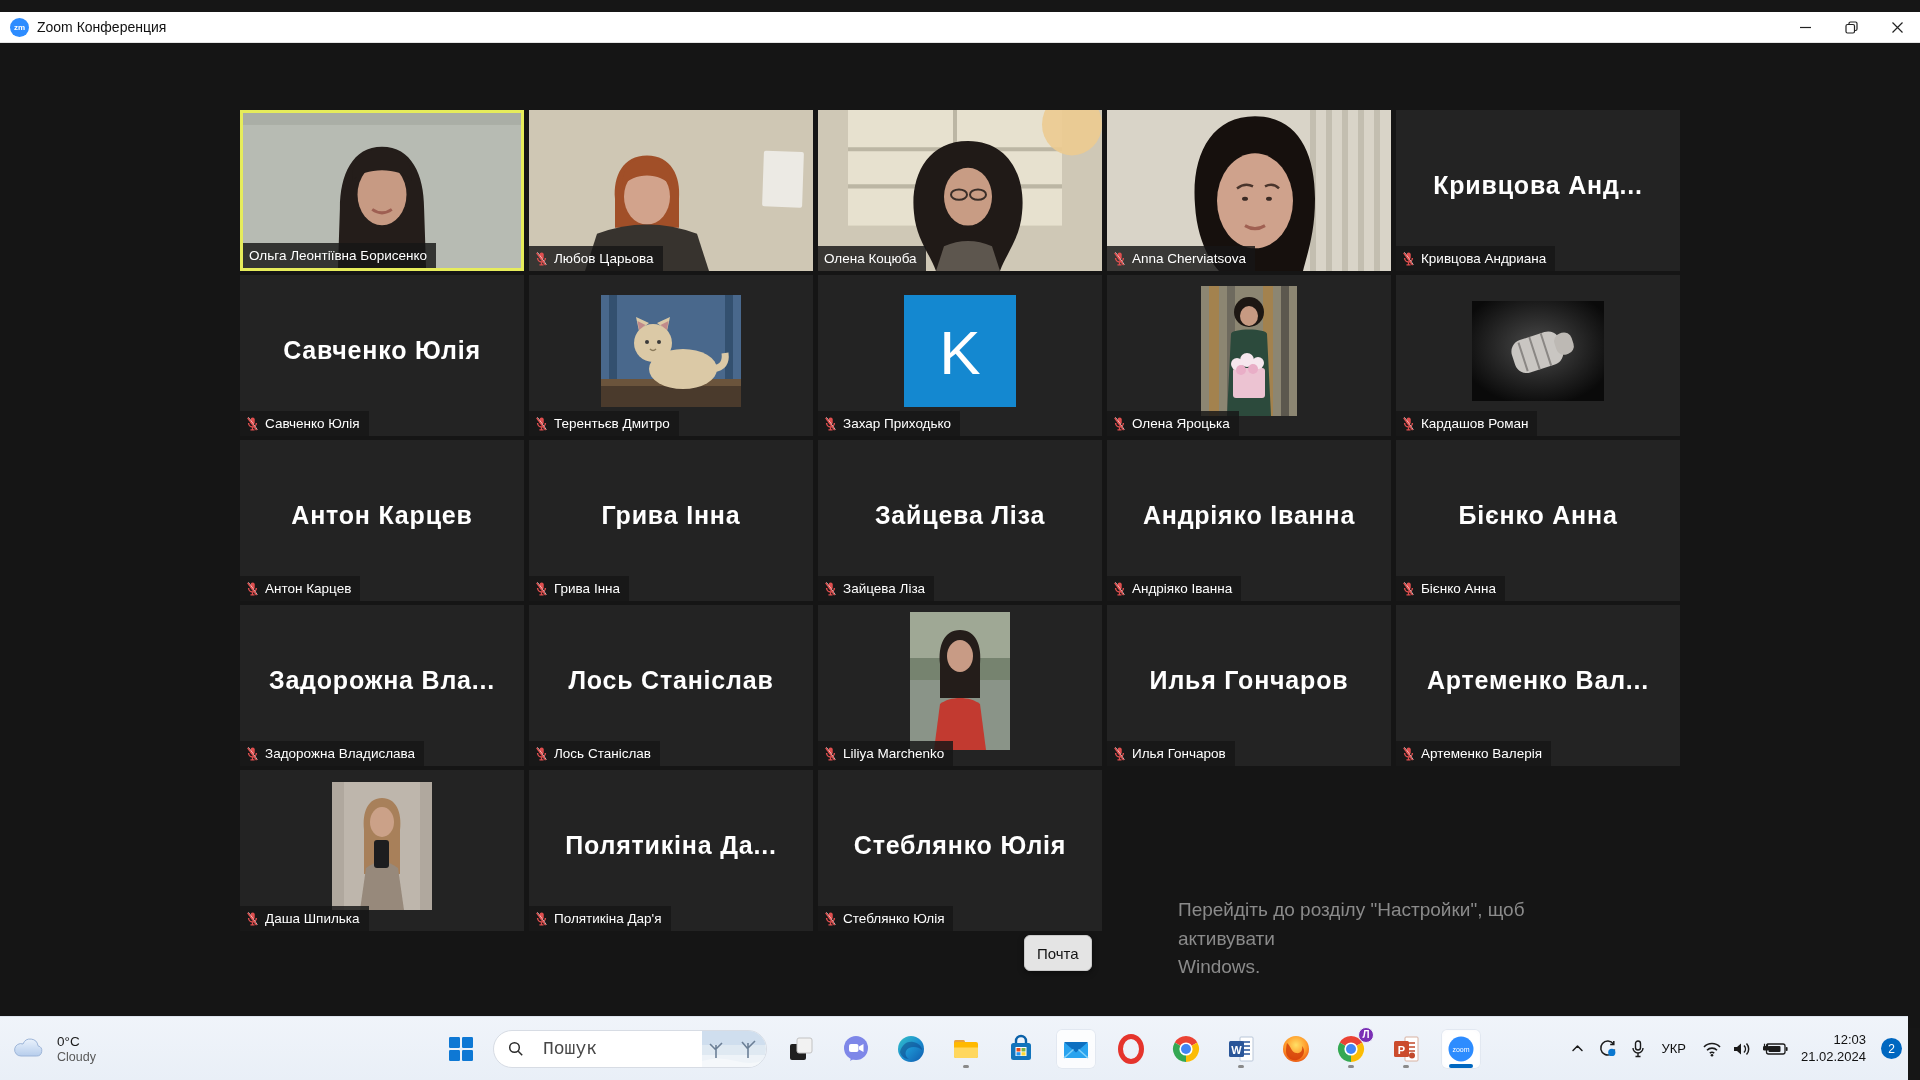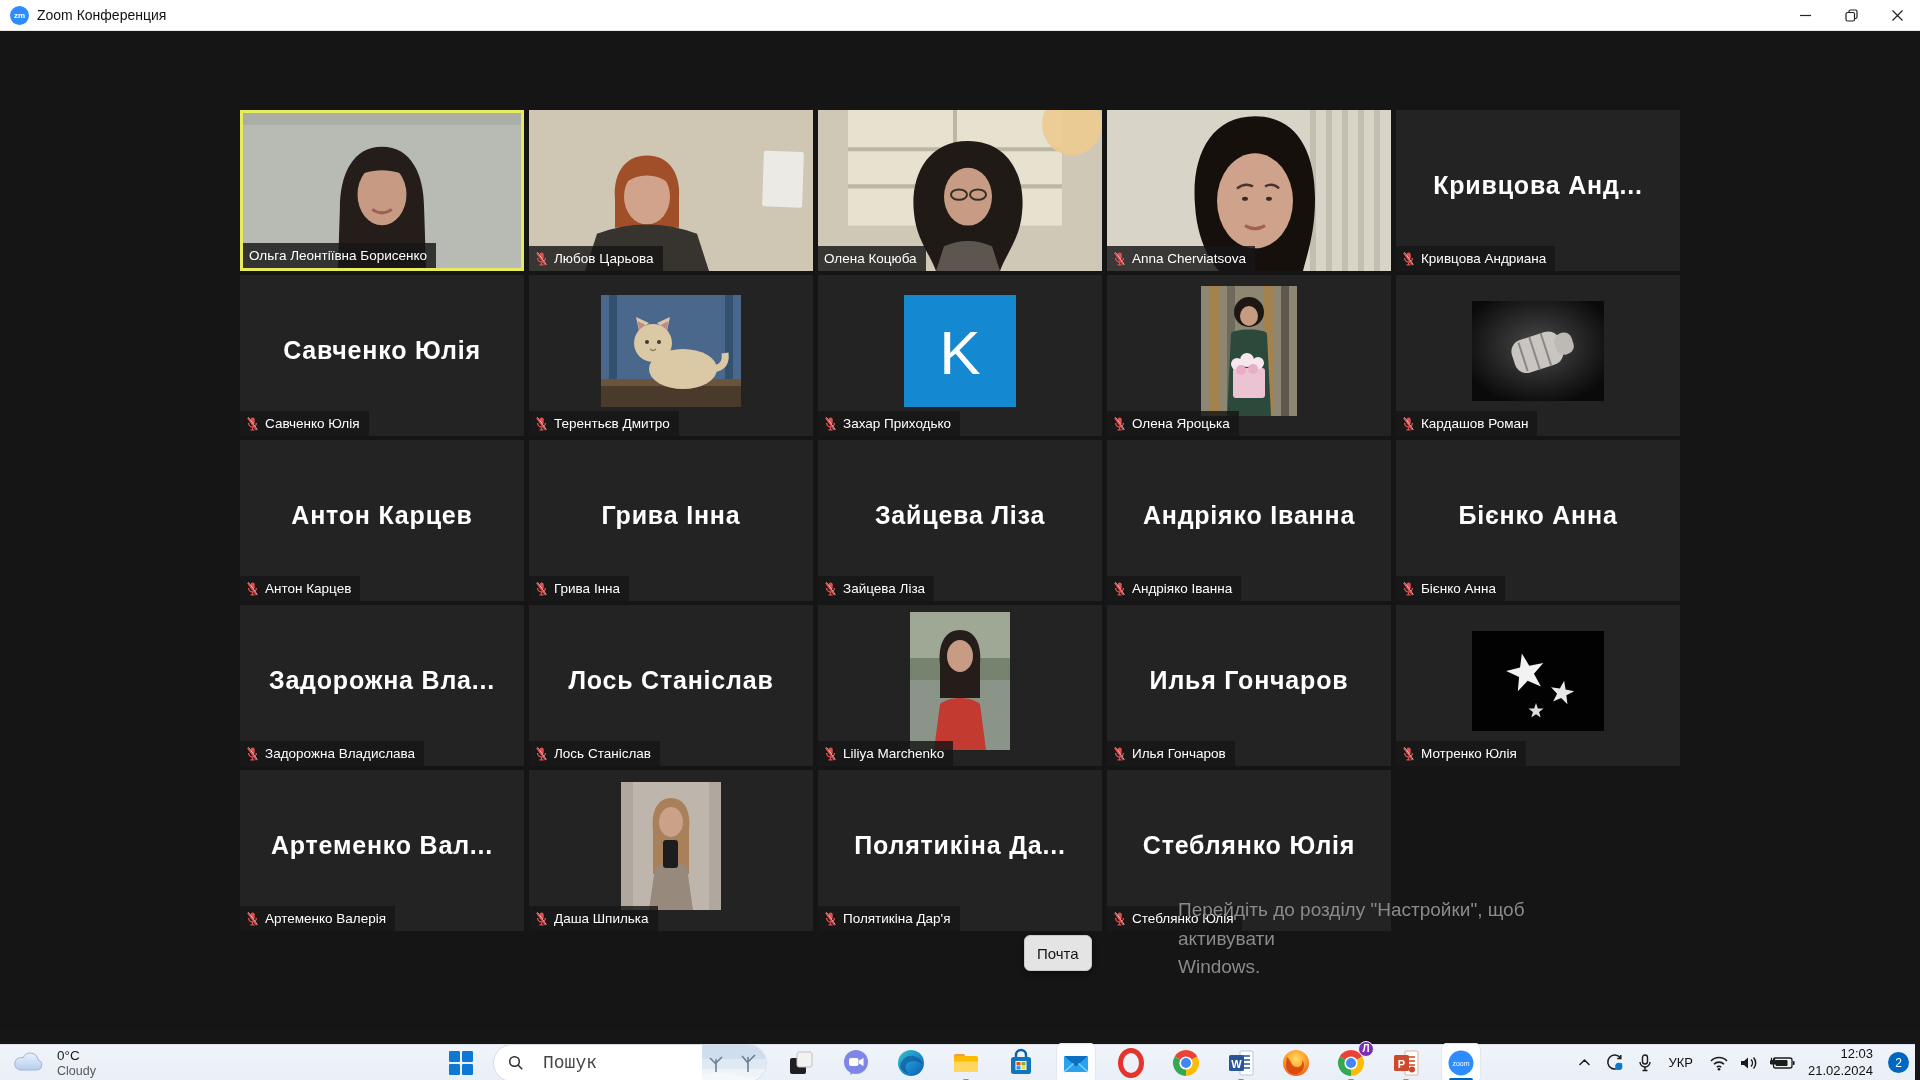--- a/index.html
+++ b/index.html
@@ -1,20 +1,20 @@
 <!DOCTYPE html>
 <html><head>
 <meta charset="utf-8">
 <style>
   * { box-sizing: border-box; margin: 0; padding: 0; }
   html,body { width:1920px; height:1080px; overflow:hidden; }
   body { font-family:"Liberation Sans", sans-serif; background:#161616; position:relative; }
 
   
-  .titlebar { position:absolute; top:0; left:0; right:0; height:31px; background:#ffffff;
+  .titlebar { position:absolute; top:12px; left:0; right:0; height:31px; background:#ffffff;
               display:flex; align-items:center; z-index:10; border-bottom:1px solid #e4e4e4; }
   .zm-logo { width:19px; height:19px; border-radius:50%; background:#2d8cff; color:#fff;
              font-size:8px; font-weight:bold; display:flex; align-items:center; justify-content:center;
              margin-left:10px; }
   .win-title { margin-left:8px; font-size:14px; color:#111; }
   .win-btns { margin-left:auto; display:flex; height:100%; }
   .wb { width:46px; height:100%; display:flex; align-items:center; justify-content:center; cursor:default; }
 
   
   .meeting { position:absolute; top:31px; left:0; right:0; bottom:52px; background:#151515; overflow:hidden; }
@@ -37,21 +37,21 @@
   .wm-title { font-size:30px; color:#909090; }
   .wm-sub { font-size:19px; color:#8a8a8a; width:440px; margin-top:8px; line-height:1.5; }
 
   
   .tooltip { position:absolute; left:1024px; top:935px; z-index:6; height:36px; min-width:62px;
              background:#e4e4e4; border:1px solid #c9c9c9; border-radius:6px;
              display:flex; align-items:center; justify-content:center; padding:0 12px;
              font-size:15px; color:#141414; box-shadow:0 2px 6px rgba(0,0,0,0.45); }
 
   
-  .taskbar { position:absolute; left:0; right:5px; bottom:0; height:36px;
+  .taskbar { position:absolute; left:0; right:12px; bottom:0; height:64px;
              background:linear-gradient(#f0f4fa,#e9eff7); border-top:1px solid #dde4ee; z-index:20; }
   .weather { position:absolute; left:12px; top:0; height:100%; display:flex; align-items:center; gap:9px; }
   .weather .temp { font-size:13.5px; color:#1a1a1a; }
   .weather .cond { font-size:12.5px; color:#585858; margin-top:1px; }
   .center-cluster { position:absolute; left:441px; top:0; height:100%; display:flex; align-items:center; }
   .app { width:40px; height:40px; border-radius:6px; display:flex; align-items:center; justify-content:center;
          position:relative; flex:0 0 auto; }
   .app.highlight { background:rgba(255,255,255,0.8); box-shadow:inset 0 0 0 1px #e2e8f1; }
   .app.active { background:#fdfdfe; box-shadow:inset 0 0 0 1px #e2e8f1; }
   .run-dot { position:absolute; bottom:1px; left:50%; transform:translateX(-50%);
@@ -466,42 +466,20 @@
               <path d="M2.8 7.5 a4.2 4.2 0 0 0 8.4 0" stroke="#e04f4f" stroke-width="1.5" fill="none"></path>
               <path d="M7 12 v2.4 M4.8 14.8 h4.4" stroke="#e04f4f" stroke-width="1.3"></path>
               <line x1="2.6" y1="1.4" x2="12.2" y2="14.6" stroke="#ffffff" stroke-width="1" opacity="0.85"></line>
               <line x1="1.8" y1="2" x2="11.4" y2="15.2" stroke="#e04f4f" stroke-width="1.6"></line>
             </svg>
           </span>
           <span>Илья Гончаров</span>
         </div>
       </div>
       <div class="tile">
-        <div class="avatar-wrap">
-          <svg width="132" height="100" viewBox="0 0 132 100">
-            <rect width="132" height="100" fill="#020202"></rect>
-            <path d="M0,-20 L4.7,-6.5 L19,-6.2 L7.6,2.5 L11.8,16.2 L0,8 L-11.8,16.2 L-7.6,2.5 L-19,-6.2 L-4.7,-6.5 Z" fill="#f2f2f2" transform="translate(54,42) rotate(-12)"></path>
-            <path d="M0,-20 L4.7,-6.5 L19,-6.2 L7.6,2.5 L11.8,16.2 L0,8 L-11.8,16.2 L-7.6,2.5 L-19,-6.2 L-4.7,-6.5 Z" fill="#e8e8e8" transform="translate(90,62) scale(0.62) rotate(10)"></path>
-            <path d="M0,-20 L4.7,-6.5 L19,-6.2 L7.6,2.5 L11.8,16.2 L0,8 L-11.8,16.2 L-7.6,2.5 L-19,-6.2 L-4.7,-6.5 Z" fill="#dddddd" transform="translate(64,80) scale(0.4)"></path>
-          </svg>
-        </div>
-        <div class="name-tag">
-          <span style="display:flex;flex:0 0 auto;">
-            <svg width="13" height="15" viewBox="0 0 14 16">
-              <rect x="5" y="1.5" width="4.4" height="7.5" rx="2.2" fill="#e04f4f"></rect>
-              <path d="M2.8 7.5 a4.2 4.2 0 0 0 8.4 0" stroke="#e04f4f" stroke-width="1.5" fill="none"></path>
-              <path d="M7 12 v2.4 M4.8 14.8 h4.4" stroke="#e04f4f" stroke-width="1.3"></path>
-              <line x1="2.6" y1="1.4" x2="12.2" y2="14.6" stroke="#ffffff" stroke-width="1" opacity="0.85"></line>
-              <line x1="1.8" y1="2" x2="11.4" y2="15.2" stroke="#e04f4f" stroke-width="1.6"></line>
-            </svg>
-          </span>
-          <span>Мотренко Юлія</span>
-        </div>
-      </div>
-      <div class="tile">
         <div class="big-name">Артеменко Вал...</div>
         <div class="name-tag">
           <span style="display:flex;flex:0 0 auto;">
             <svg width="13" height="15" viewBox="0 0 14 16">
               <rect x="5" y="1.5" width="4.4" height="7.5" rx="2.2" fill="#e04f4f"></rect>
               <path d="M2.8 7.5 a4.2 4.2 0 0 0 8.4 0" stroke="#e04f4f" stroke-width="1.5" fill="none"></path>
               <path d="M7 12 v2.4 M4.8 14.8 h4.4" stroke="#e04f4f" stroke-width="1.3"></path>
               <line x1="2.6" y1="1.4" x2="12.2" y2="14.6" stroke="#ffffff" stroke-width="1" opacity="0.85"></line>
               <line x1="1.8" y1="2" x2="11.4" y2="15.2" stroke="#e04f4f" stroke-width="1.6"></line>
             </svg>

